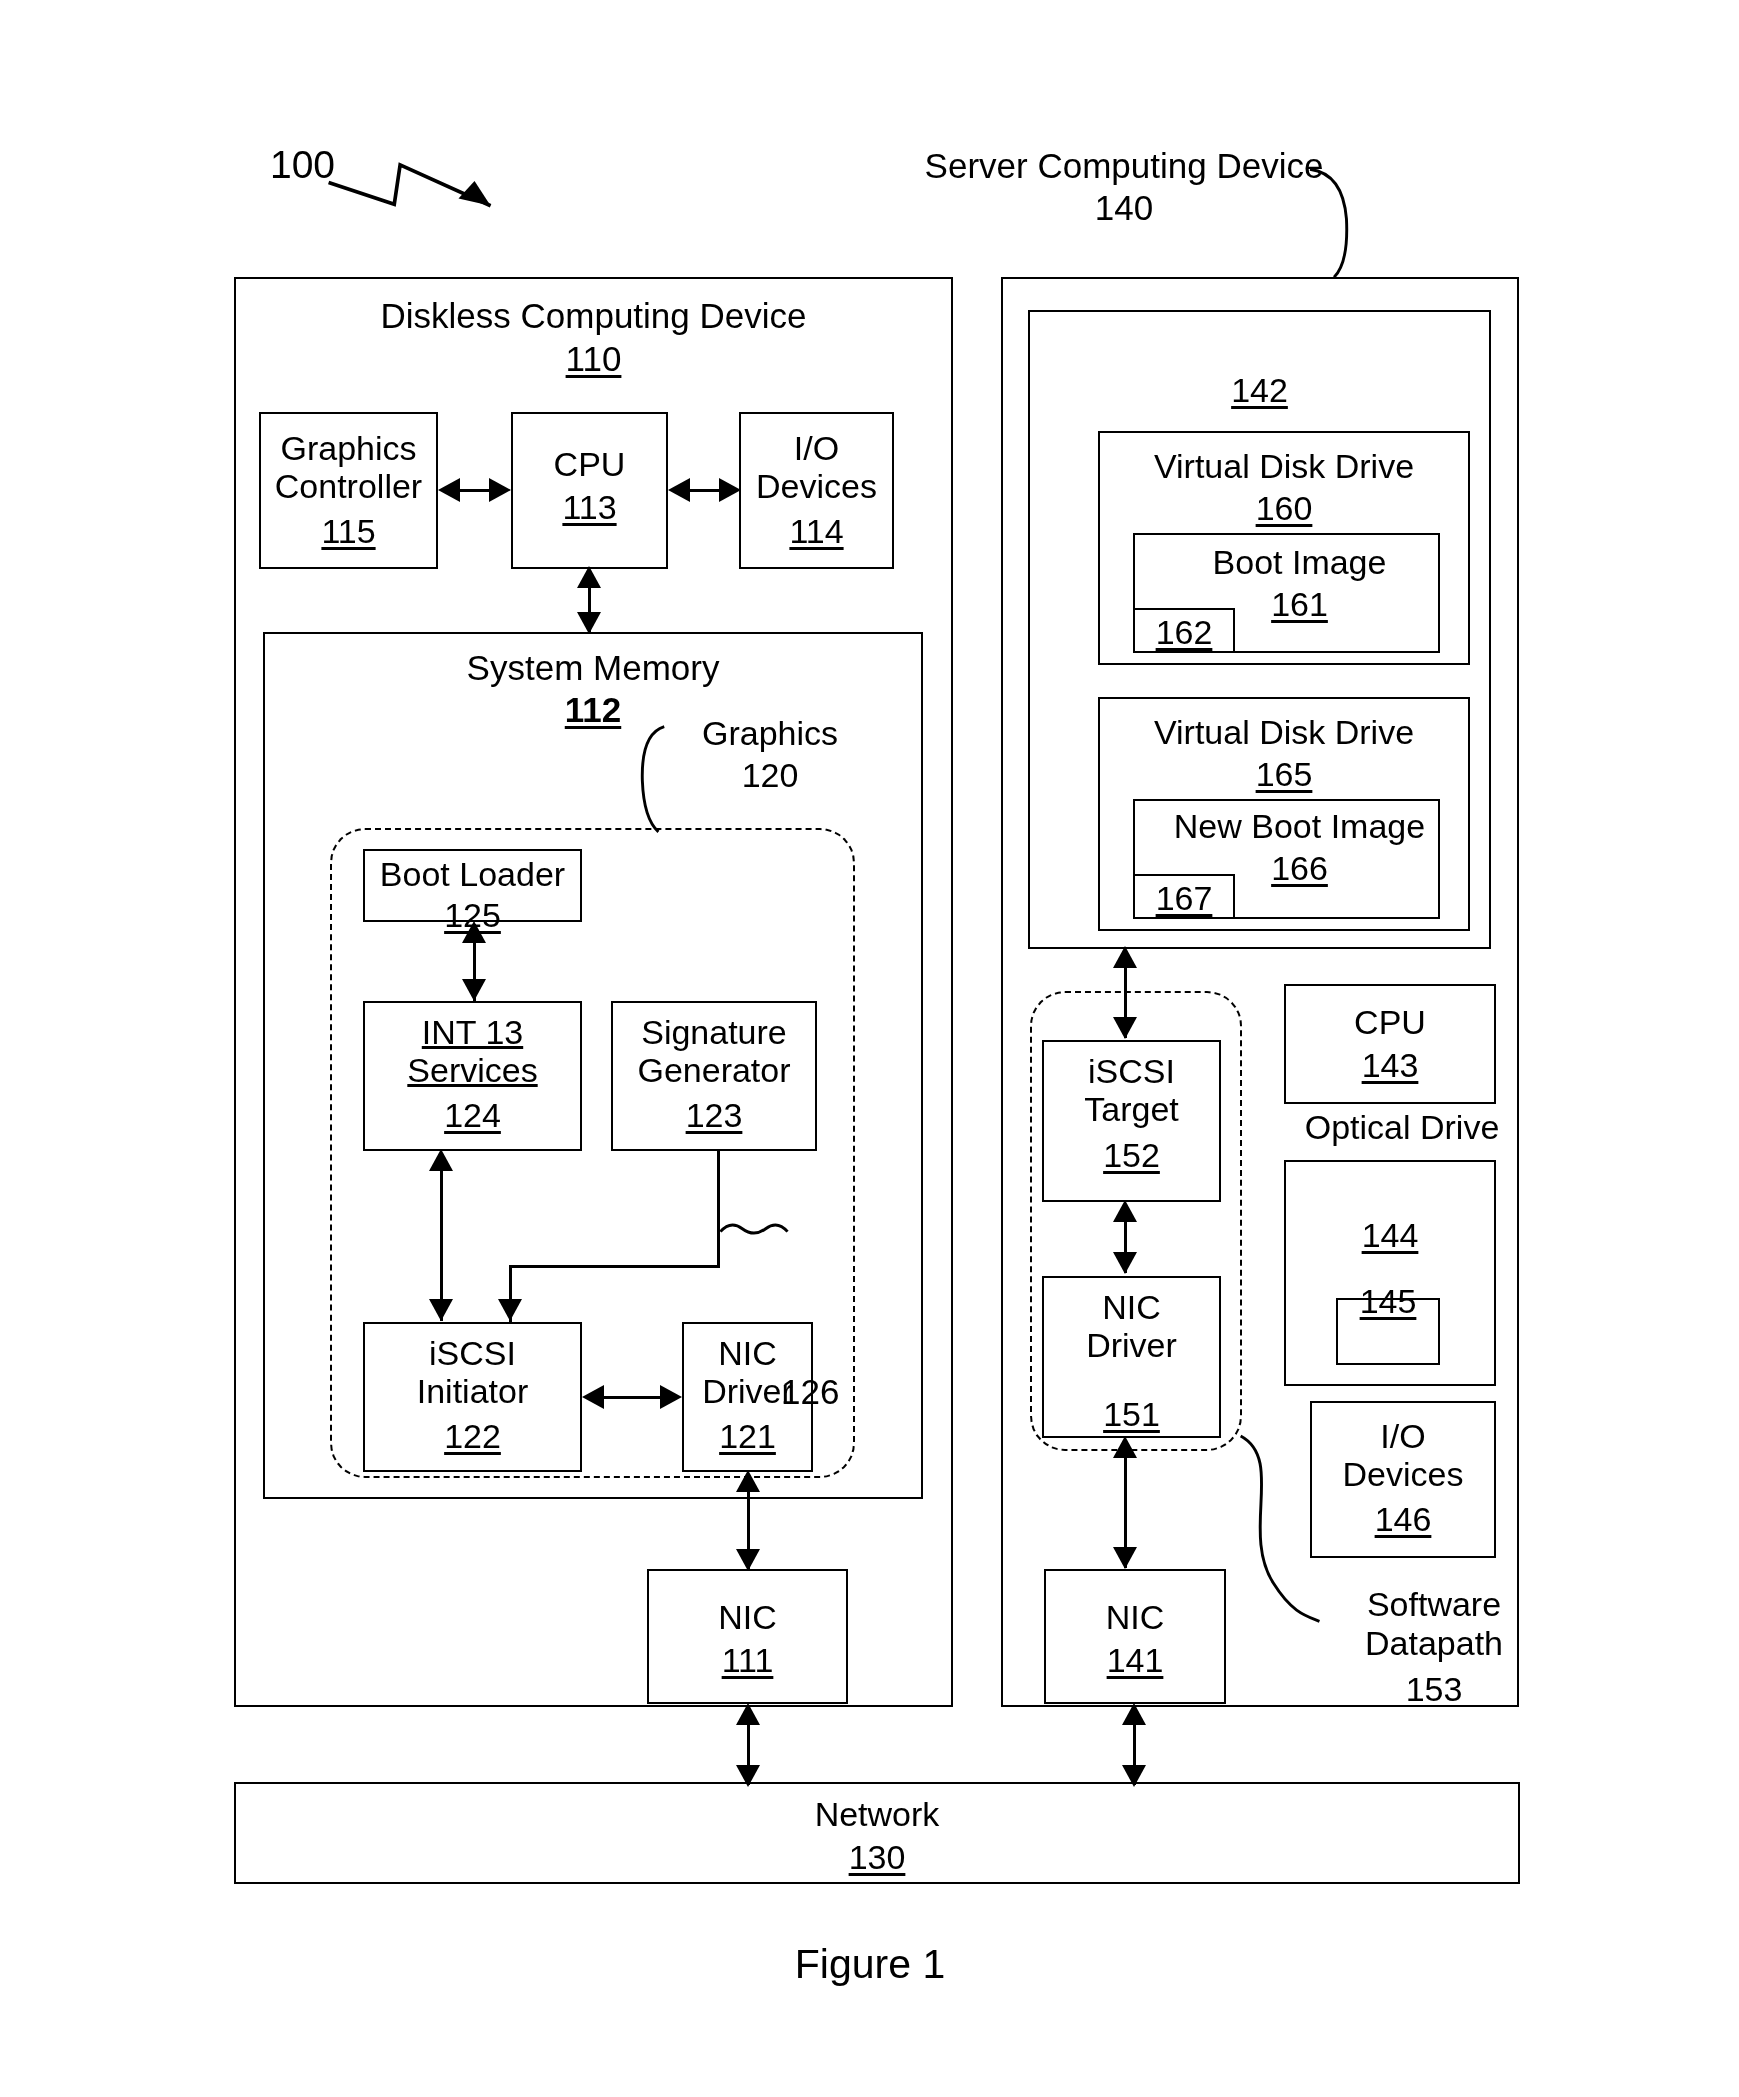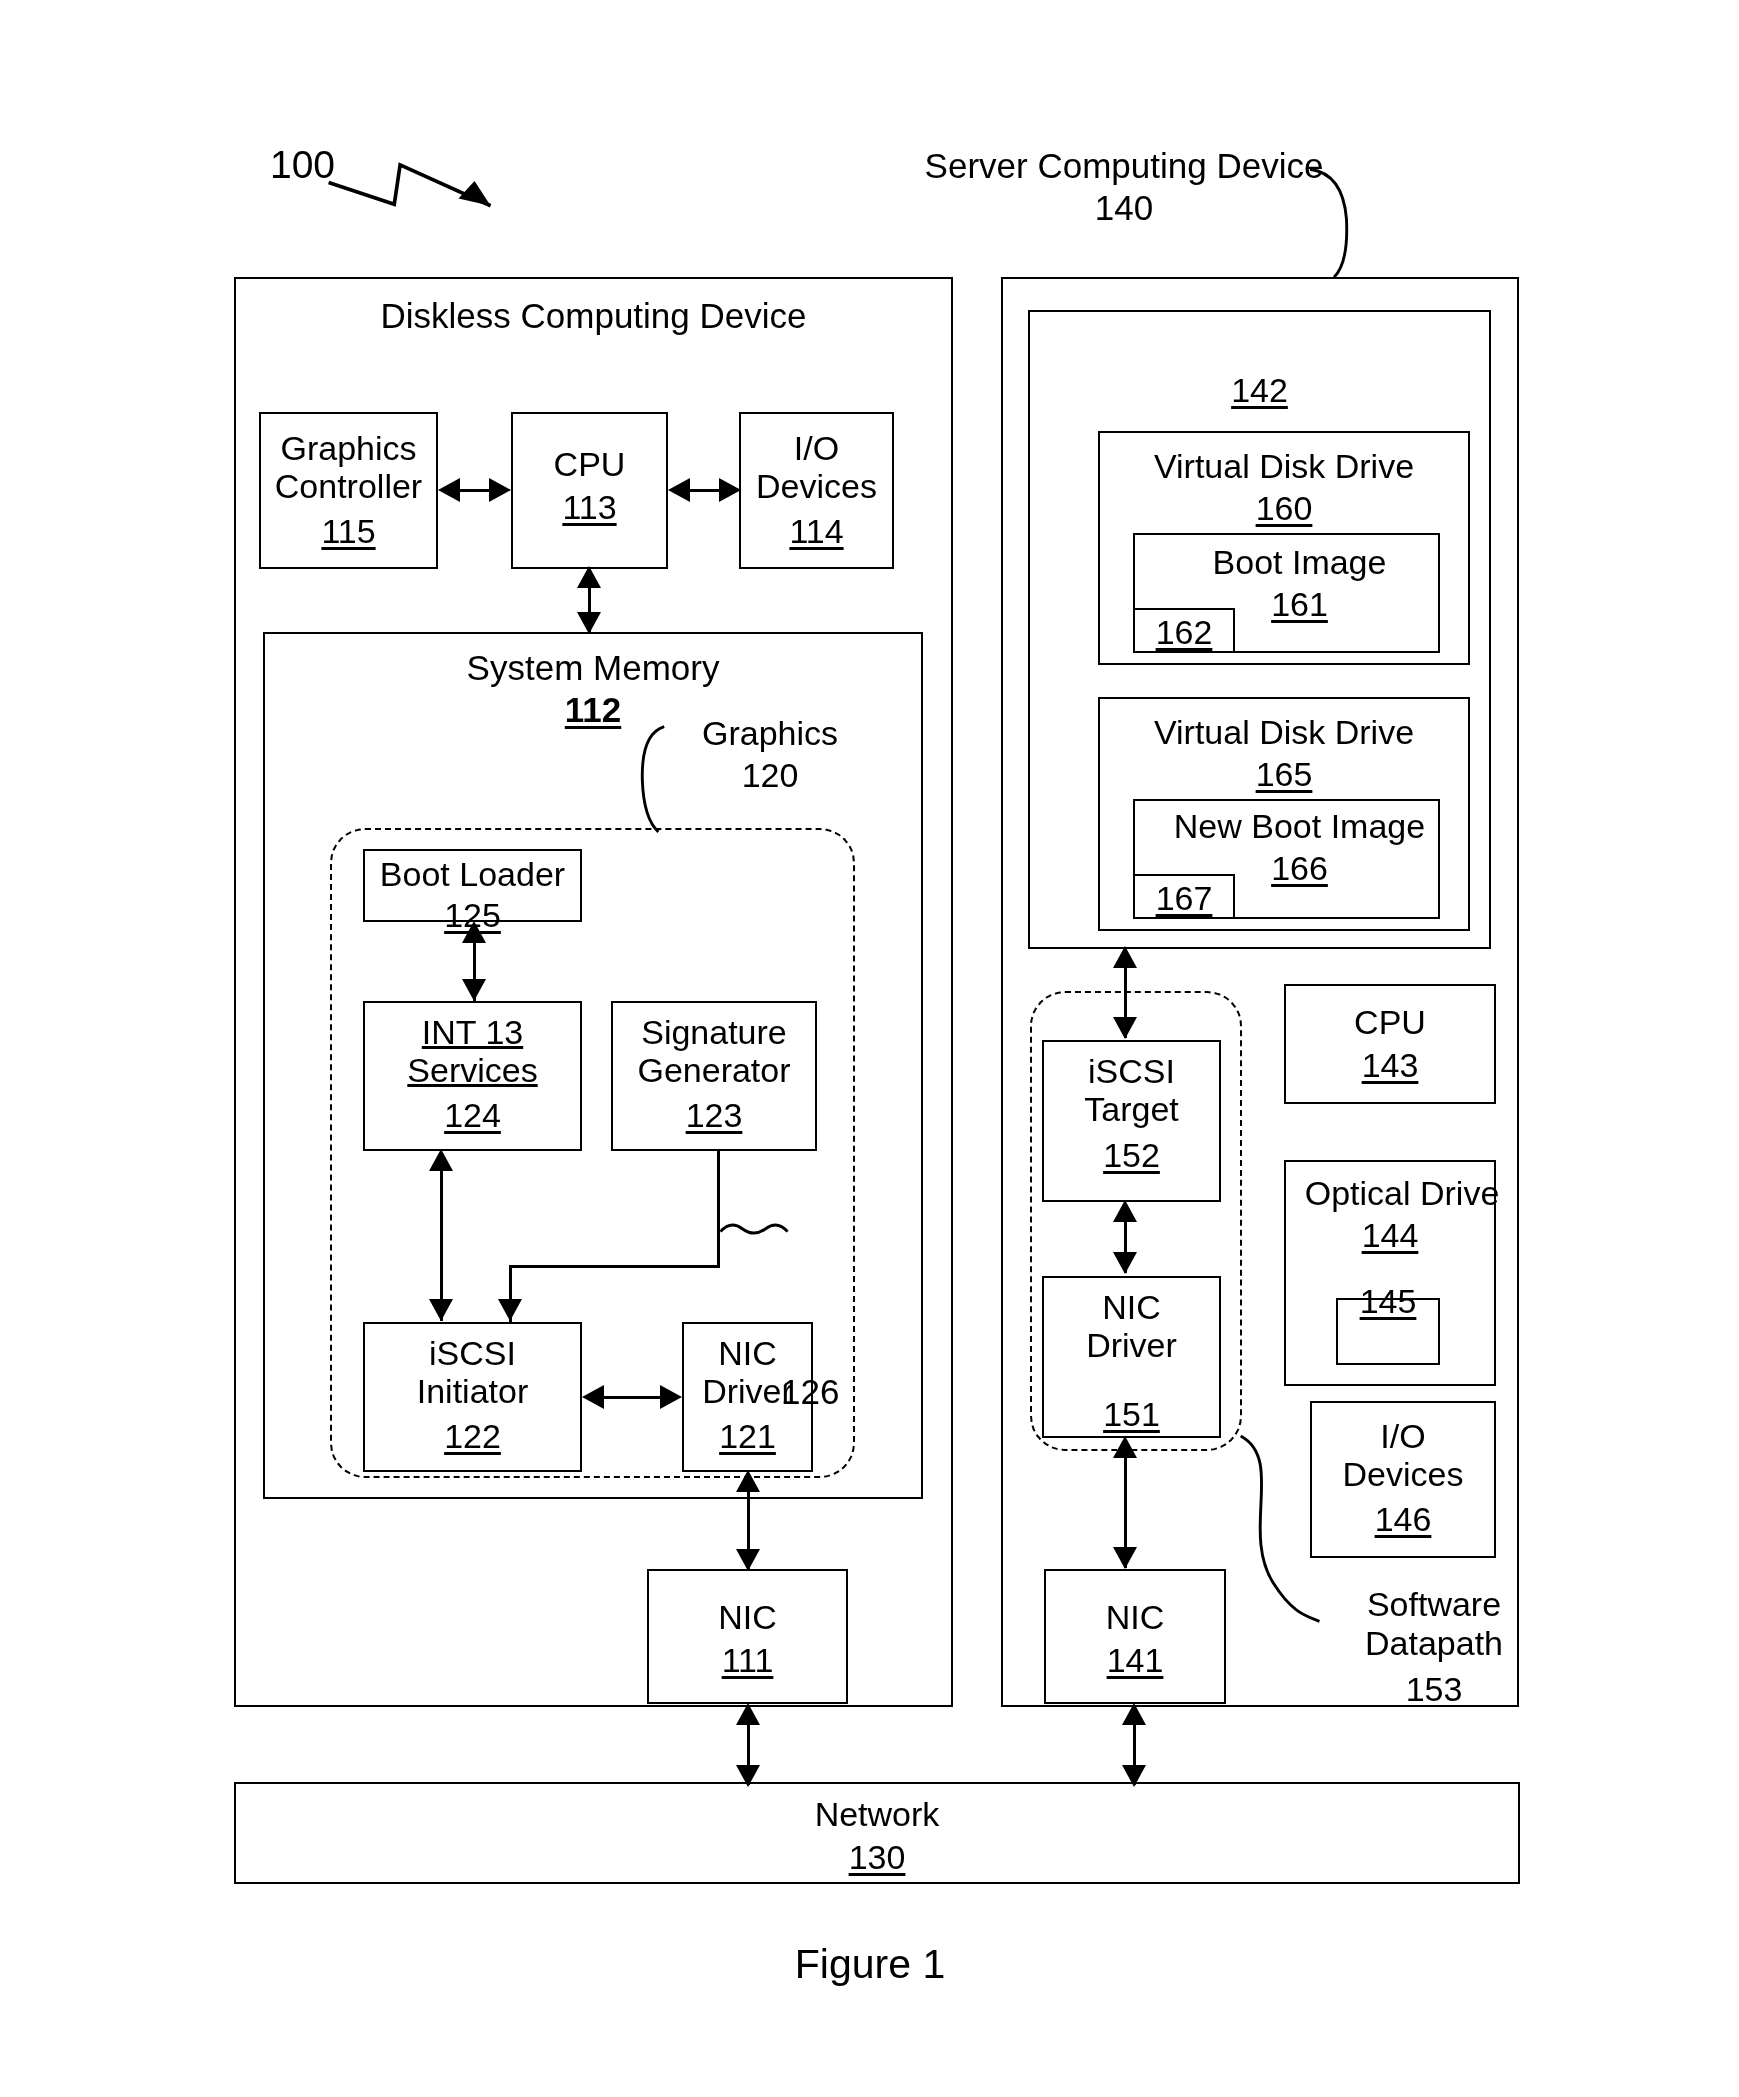--- a/index.html
+++ b/index.html
@@ -105,20 +105,21 @@
 
 <div id="page">
 
   <div class="free f54" style="left:255px; top:143px; width:95px;">100</div>
 
   <div class="free f48" style="left:905px; top:146px; width:438px;">Server Computing Device</div>
   <div class="free f48" style="left:905px; top:188px; width:438px;">140</div>
 
   <div class="box" style="left:234px; top:277px; width:719px; height:1430px;"></div>
   <div class="lbl f48" style="left:234px; top:296px; width:719px;">Diskless Computing Device</div>
+  <div class="lbl f48" style="left:234px; top:339px; width:719px;"><span class="num">110</span></div>
 
   <div class="box" style="left:259px; top:412px; width:179px; height:157px;"></div>
   <div class="lbl f46" style="left:259px; top:429px; width:179px;">Graphics
 Controller</div>
   <div class="lbl f46" style="left:259px; top:512px; width:179px;"><span class="num">115</span></div>
 
   <div class="box" style="left:511px; top:412px; width:157px; height:157px;"></div>
   <div class="lbl f46" style="left:511px; top:445px; width:157px;">CPU</div>
   <div class="lbl f46" style="left:511px; top:488px; width:157px;"><span class="num">113</span></div>
 
@@ -251,21 +252,21 @@
 
   <div class="free f46" style="left:1328px; top:1585px; width:212px;">Software
 Datapath</div>
   <div class="free f46" style="left:1328px; top:1670px; width:212px;">153</div>
 
   <div class="box thin" style="left:1284px; top:984px; width:212px; height:120px;"></div>
   <div class="lbl f46" style="left:1284px; top:1003px; width:212px;">CPU</div>
   <div class="lbl f46" style="left:1284px; top:1046px; width:212px;"><span class="num">143</span></div>
 
   <div class="box thin" style="left:1284px; top:1160px; width:212px; height:226px;"></div>
-  <div class="lbl f46" style="left:1284px; top:1174px; width:212px;padding-left:12px;">Optical Drive</div>
+  <div class="lbl f46" style="left:1284px; top:1108px; width:212px;padding-left:12px;">Optical Drive</div>
   <div class="lbl f46" style="left:1284px; top:1216px; width:212px;"><span class="num">144</span></div>
   <div class="box thin" style="left:1336px; top:1298px; width:104px; height:67px;"></div>
   <div class="lbl f46" style="left:1336px; top:1282px; width:104px;"><span class="num">145</span></div>
 
   <div class="box thin" style="left:1310px; top:1401px; width:186px; height:157px;"></div>
   <div class="lbl f46" style="left:1310px; top:1417px; width:186px;">I/O
 Devices</div>
   <div class="lbl f46" style="left:1310px; top:1500px; width:186px;"><span class="num">146</span></div>
 
   <div class="ln lnv" style="left:1124px; top:1440px; width:2.9px; height:128px;"></div>

